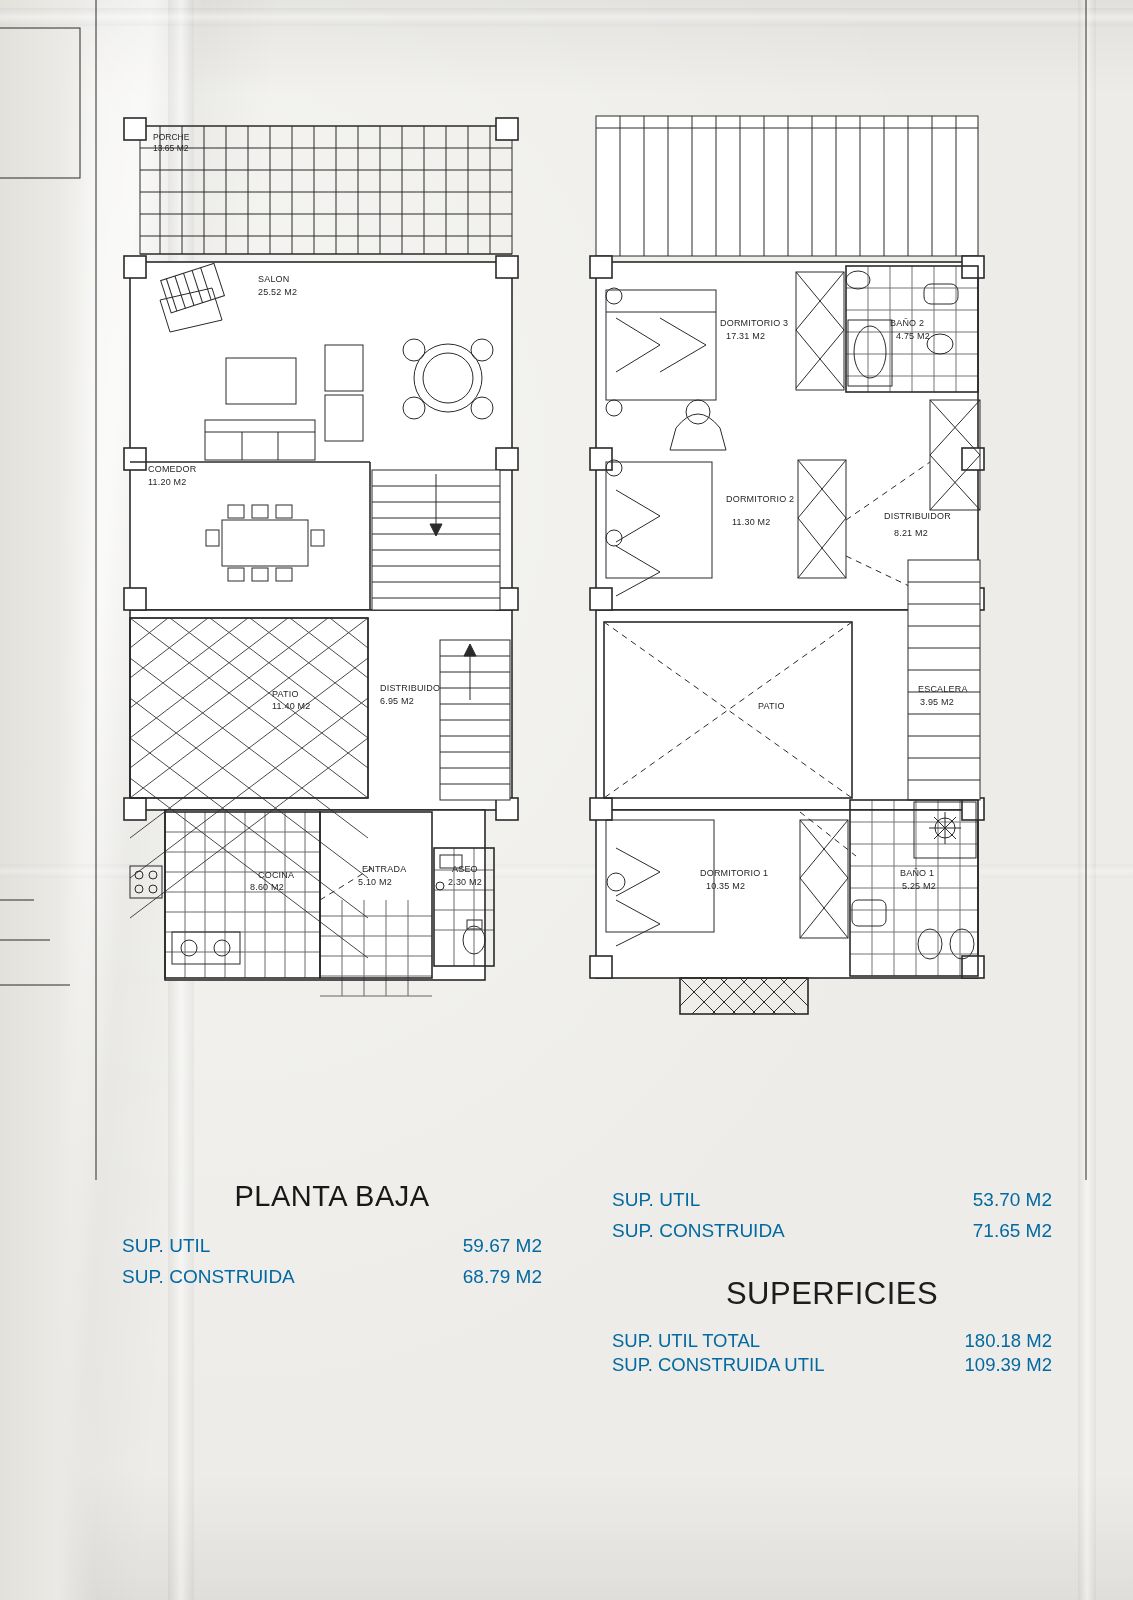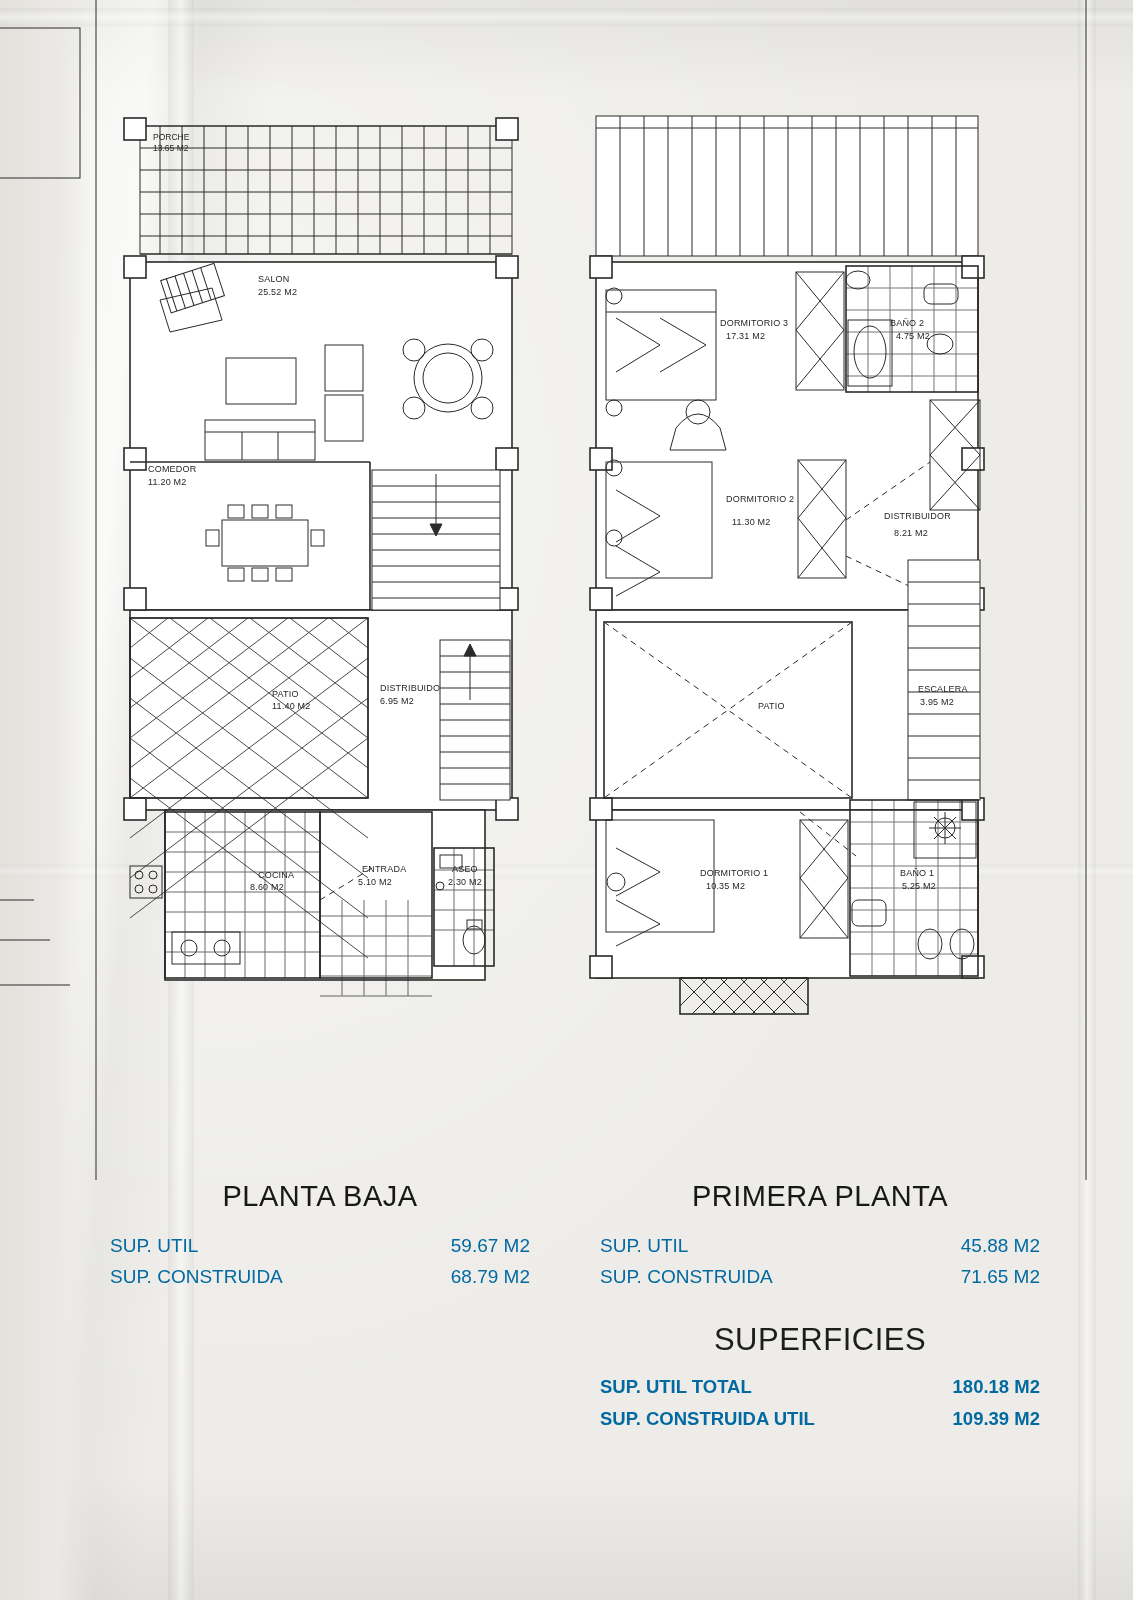--- a/index.html
+++ b/index.html
@@ -39,33 +39,33 @@
   svg.plan{position:absolute;left:0;top:0;}
   .ln{stroke:#2a2a2a;fill:none;}
   .thin{stroke-width:1;}
   .med{stroke-width:1.6;}
   .dash{stroke-dasharray:6 5;stroke-width:1;}
   .wallfill{fill:#ffffff;stroke:#2a2a2a;stroke-width:1.6;}
   .lbl{font-family:"Liberation Sans",sans-serif;font-size:9px;fill:#262626;letter-spacing:.2px;}
   .lbl2{font-family:"Liberation Sans",sans-serif;font-size:8.5px;fill:#262626;}
 
   
-  .legend{position:absolute;left:0;top:1180px;width:1109px;height:420px;}
+  .legend{position:absolute;left:12px;top:1180px;width:1109px;height:420px;}
   .col{position:absolute;}
   .col-left{left:110px;top:0;width:420px;}
   .col-right{left:600px;top:0;width:440px;}
   .ttl{
     font-size:29px;letter-spacing:.5px;text-align:center;color:#181818;
     margin:0 0 22px 0;font-weight:400;
   }
   .row{display:flex;justify-content:space-between;font-size:19px;margin:9px 0;color:#0369a1;}
   .row .k{white-space:nowrap;}
   .row .v{white-space:nowrap;}
   .sup-title{font-size:31px;text-align:center;margin:34px 0 18px 0;letter-spacing:.5px;}
-  .totals .row{font-size:18.5px;margin:10px 0;font-weight:bold;}
+  .totals .row{font-size:18.5px;margin:2px 0;}
 </style>
 </head>
 <body>
 
 <div class="paper"></div>
 <div class="edge-left"></div>
 <div class="fold-v" style="left:168px;"></div>
 <div class="fold-v" style="left:1078px;width:18px;"></div>
 <div class="fold-h" style="top:8px;"></div>
 <div class="fold-h" style="top:864px;height:14px;opacity:.45;"></div>
@@ -473,24 +473,23 @@
       <span class="k">SUP. UTIL</span>
       <span class="v">59.67 M2</span>
     </div>
     <div class="row">
       <span class="k">SUP. CONSTRUIDA</span>
       <span class="v">68.79 M2</span>
     </div>
   </div>
 
   <div class="col col-right">
-    <div class="ttl">PRIMERA PLANTA</div>
     <div class="row">
       <span class="k">SUP. UTIL</span>
-      <span class="v">45.88 M2</span>
+      <span class="v">53.70 M2</span>
     </div>
     <div class="row">
       <span class="k">SUP. CONSTRUIDA</span>
       <span class="v">71.65 M2</span>
     </div>
 
     <div class="sup-title">SUPERFICIES</div>
     <div class="totals">
       <div class="row">
         <span class="k">SUP. UTIL TOTAL</span>

